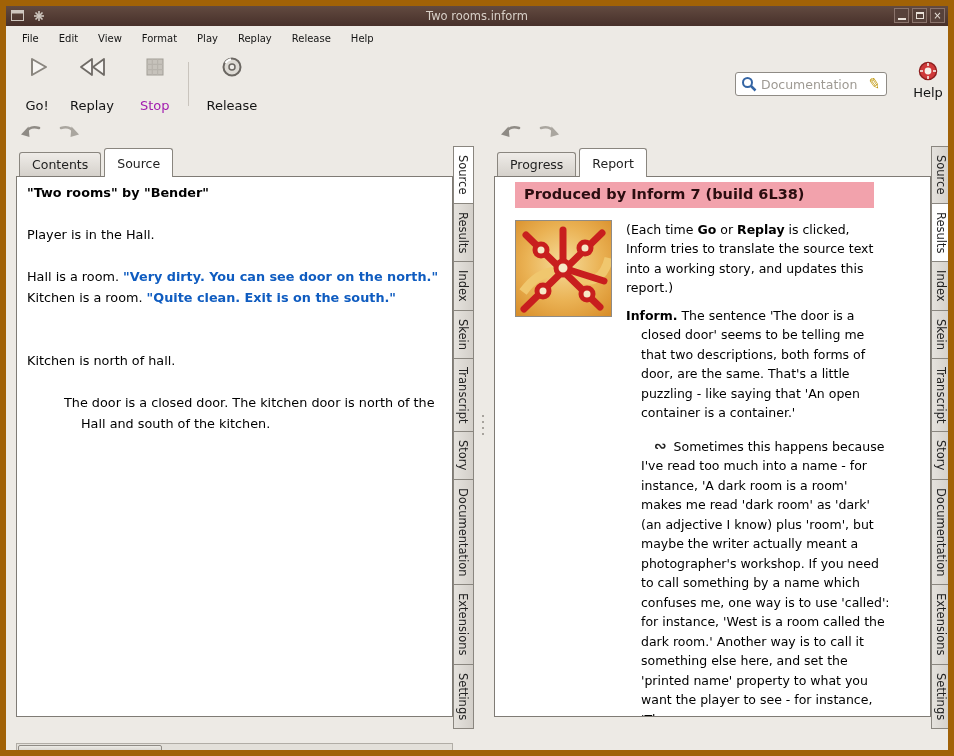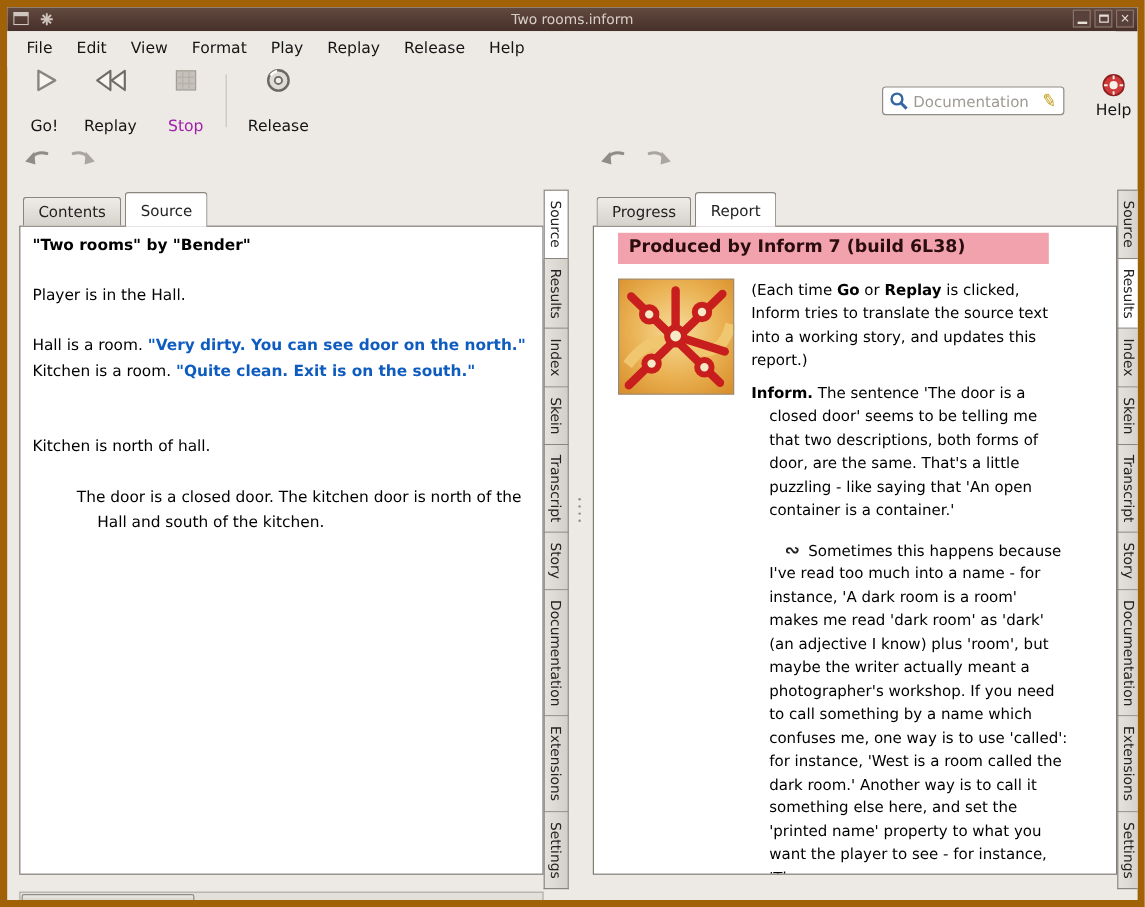--- a/index.html
+++ b/index.html
@@ -13,21 +13,21 @@
   .tb-left { position:absolute; left:4px; top:3px; display:flex; gap:8px; z-index:2; }
   .tb-ic { width:14px; height:13px; display:flex; align-items:center; justify-content:center; }
   .tb-buttons { position:absolute; right:3px; top:2px; display:flex; gap:3px; z-index:2; }
   .tb-btn { width:15px; height:15px; background:#57413a; border:1px solid #8a736b;
     color:#e8e0d8; font-size:10px; line-height:13px; text-align:center; }
   .glyph-min { display:block; width:8px; height:2px; background:#e8e0d8; margin:9px auto 0; }
   .glyph-max { display:block; width:8px; height:7px; border:1px solid #e8e0d8; border-top-width:2px; margin:3px auto 0; }
 
   
   .menubar { position:absolute; top:20px; left:0; right:18px; height:30px; display:flex;
-    padding-left:6px; font-size:13px; color:#141414; background:#edeae5; }
+    padding-left:6px; font-size:10px; color:#141414; background:#edeae5; }
   .menu-item { padding:7px 10px 6px; cursor:default; }
 
   
   .toolbar { position:absolute; top:50px; left:0; right:0; height:56px; display:flex; align-items:center; }
   .tool-btn { display:flex; flex-direction:column; align-items:center; gap:20px;
     font-size:13px; color:#141414; padding:2px 10px; }
   .tool-btn.disabled { color:#a21caf; }
   .tool-sep { width:1px; height:44px; background:#c9c4bd; margin:0 8px; }
   .search-box { position:absolute; left:729px; top:66px; width:152px; height:24px; background:#fff;
     border:1px solid #8f8b85; border-radius:3px; display:flex; align-items:center; padding:0 5px; }
@@ -36,21 +36,21 @@
   .search-box input::placeholder { color:#9e9a93; }
   .edit-glyph { color:#c29a12; font-size:15px; transform:rotate(10deg); }
   .help-btn { position:absolute; left:897px; top:54px; width:50px; display:flex; flex-direction:column;
     align-items:center; gap:3px; font-size:13px; color:#141414; }
 
   
   .nav-group { position:absolute; top:116px; display:flex; gap:16px; }
   .nav-btn { width:24px; height:22px; }
 
   
-  .pane { position:absolute; top:150px; width:460px; height:573px; }
+  .pane { position:absolute; top:138px; width:460px; height:573px; }
   .pane.left  { left:8px; }
   .pane.right { left:486px; }
   .tab-row { position:absolute; top:4px; left:5px; display:flex; align-items:flex-end; height:28px; z-index:3; }
   .tab { height:24px; padding:4px 12px 0; font-size:12.5px; color:#222;
     background:linear-gradient(#efece8,#d5d1cb); border:1px solid #8a867f; border-bottom:none;
     border-radius:3px 3px 0 0; margin-right:3px; }
   .tab.active { height:29px; padding-top:7px; background:#fff; margin-bottom:-1px; z-index:4; }
   .content-box { position:absolute; left:2px; top:32px; width:437px; bottom:0;
     background:#fff; border:1px solid #7f7b75; overflow:hidden; }
   .vstrip { position:absolute; right:0; top:2px; width:21px; display:flex; flex-direction:column; }

